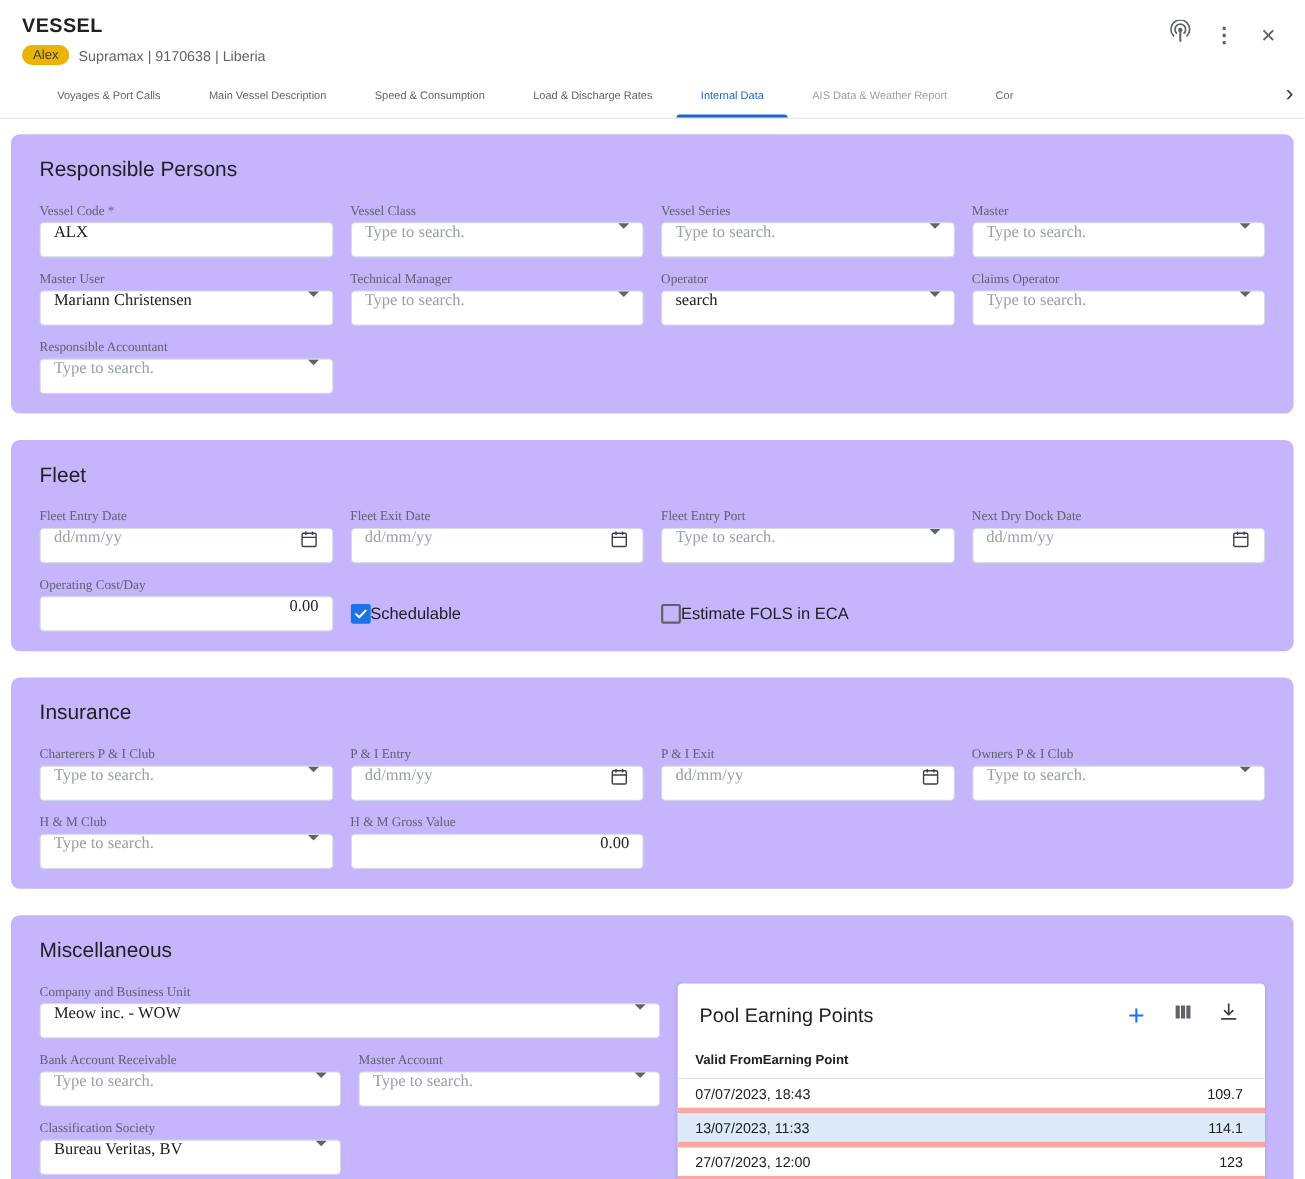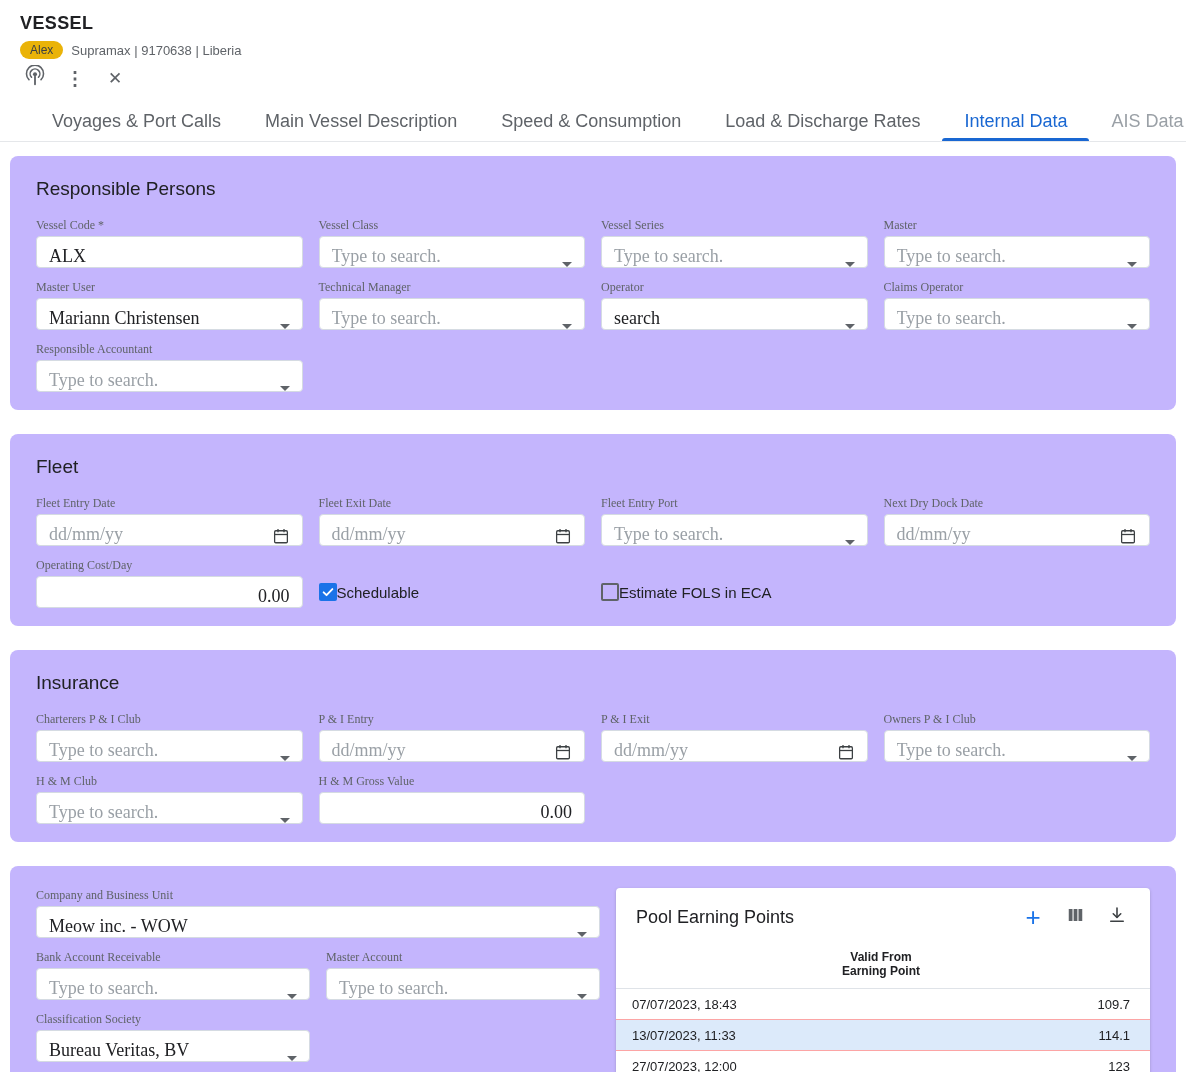--- a/index.html
+++ b/index.html
@@ -10,21 +10,20 @@
     color: #202124;
     font-family: "Liberation Sans", sans-serif;
   }
 
   
   header {
     display: flex;
     justify-content: space-between;
     align-items: flex-start;
     padding: 13px 18px 8px 20px;
-    flex-direction: column;
   }
   .page-title {
     margin: 0 0 7px 0;
     font-size: 18px;
     font-weight: 700;
     letter-spacing: 0.4px;
     color: #202124;
   }
   .subtitle-row { display: flex; align-items: center; gap: 8px; }
   .chip {
@@ -51,21 +50,21 @@
     display: flex;
     align-items: stretch;
     height: 41px;
     border-bottom: 1px solid #e5e7ea;
     padding-left: 30px;
     overflow: hidden;
   }
   .tab {
     display: flex; align-items: center;
     padding: 0 22px;
-    font-size: 18px;
+    font-size: 10px;
     color: #5f6368;
     cursor: pointer;
     white-space: nowrap;
     position: relative;
   }
   .tab.active { color: #1967d2; font-weight: 500; }
   .tab.active::after {
     content: ""; position: absolute; left: 0; right: 0; bottom: 0;
     height: 3px; background: #1967d2; border-radius: 3px 3px 0 0;
   }
@@ -101,24 +100,24 @@
     margin-bottom: 4px;
     line-height: 14px;
     white-space: nowrap;
   }
   .input-box {
     height: 32px;
     background: #fff;
     border: 1px solid #d5dbe2;
     border-radius: 4px;
     display: flex;
-    align-items: flex-end;
+    align-items: flex-start;
     gap: 8px;
     padding: 0 12px;
-    font-size: 18px;
+    font-size: 15px;
     color: #202124;
   }
   .input-box input {
     border: none; outline: none; background: transparent;
     flex: 1; min-width: 0; padding: 0;
     font: inherit; color: #202124;
   }
   .input-box input::placeholder { color: #9aa0a6; }
   .input-box.num input { text-align: right; }
   .select-box { cursor: pointer; justify-content: space-between; }
@@ -165,28 +164,27 @@
   }
   .pool-title { margin: 0; font-size: 18px; font-weight: 400; color: #202124; }
   .pool-actions { display: flex; align-items: center; gap: 16px; }
   .pool-actions .icon-btn { width: 26px; height: 26px; }
   .add-btn { color: #1a73e8; font-size: 26px; font-weight: 400; }
   .pool-thead {
     display: flex; justify-content: flex-start; align-items: center;
     padding: 6px 20px 10px 16px;
     font-size: 12px; font-weight: 700; color: #202124;
     border-bottom: 1px solid #dfe3e8;
-    flex-direction: column;
   }
   .pool-row {
     display: flex; justify-content: space-between; align-items: center;
     height: 31px;
     padding: 0 20px 0 16px;
     font-size: 13px; color: #202124;
-    border-bottom: 1px solid #fca5a5;
+    border-bottom: 5px solid #fca5a5;
     cursor: pointer;
   }
   .pool-row.selected { background: #dceafa; }
   .pool-cell-right { text-align: right; }
 </style>
 </head>
 <body>
 
 <header>
   <div>
@@ -448,20 +446,21 @@
           <input value="0.00" style="">
         </div>
       </div>
 
       <div></div>
       <div></div>
     </div>
   </section>
 
   <section class="card">
+    <h2 class="card-title">Miscellaneous</h2>
 
     <div class="misc-layout">
       <div class="misc-left">
 
         <div class="field">
           <label class="field-label">Company and Business Unit</label>
           <div class="input-box select-box">
             <span class="select-value">Meow inc. - WOW</span>
             <span class="caret"></span>
           </div>

